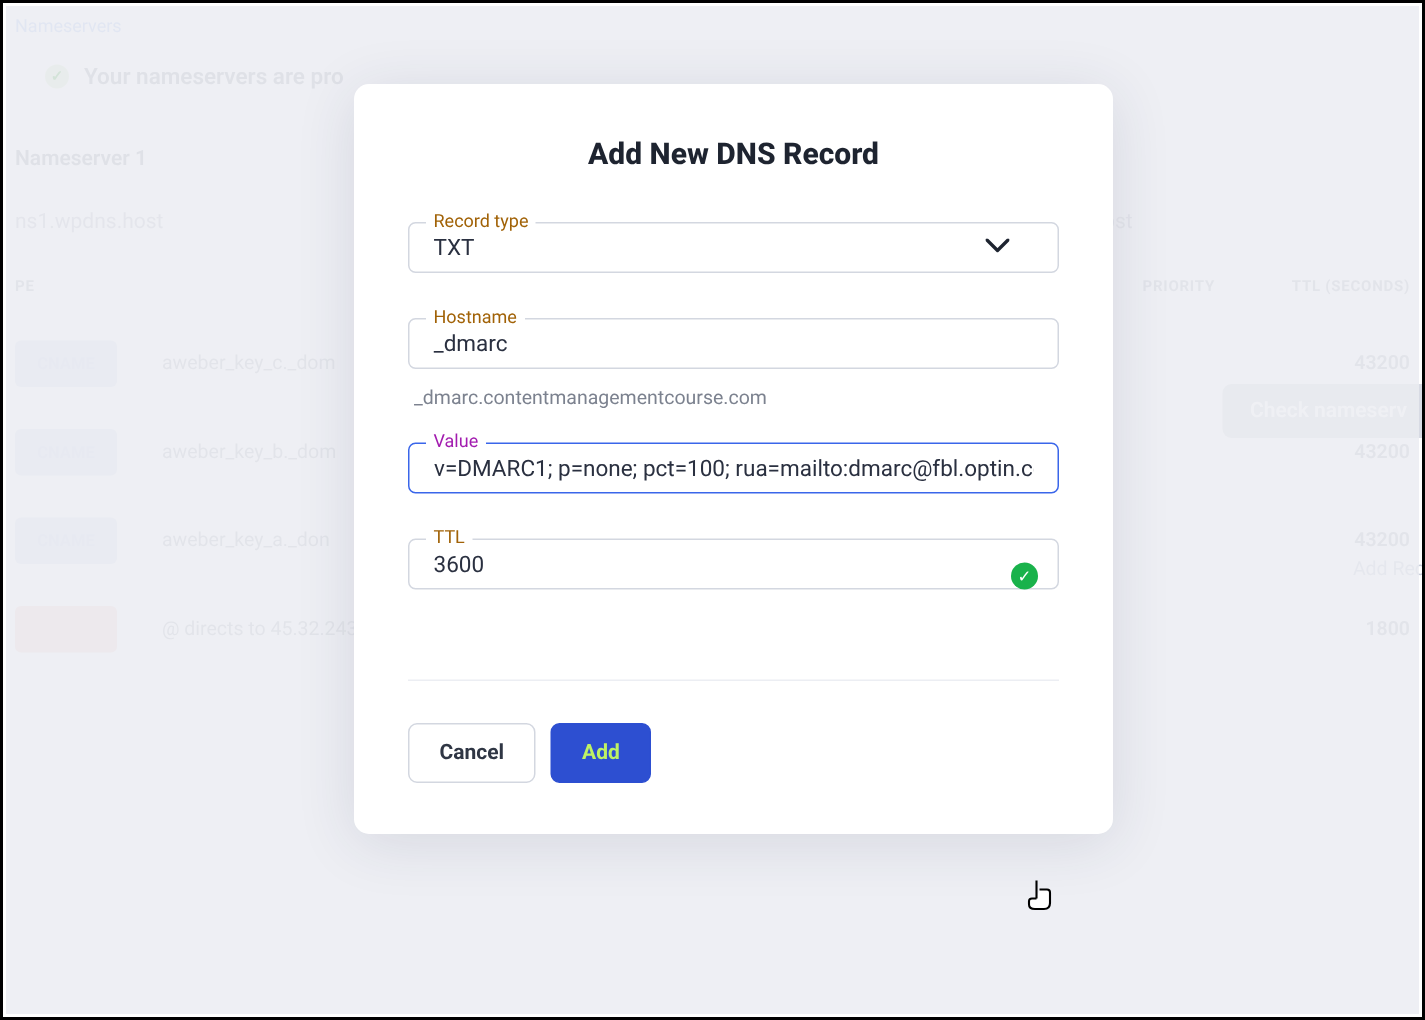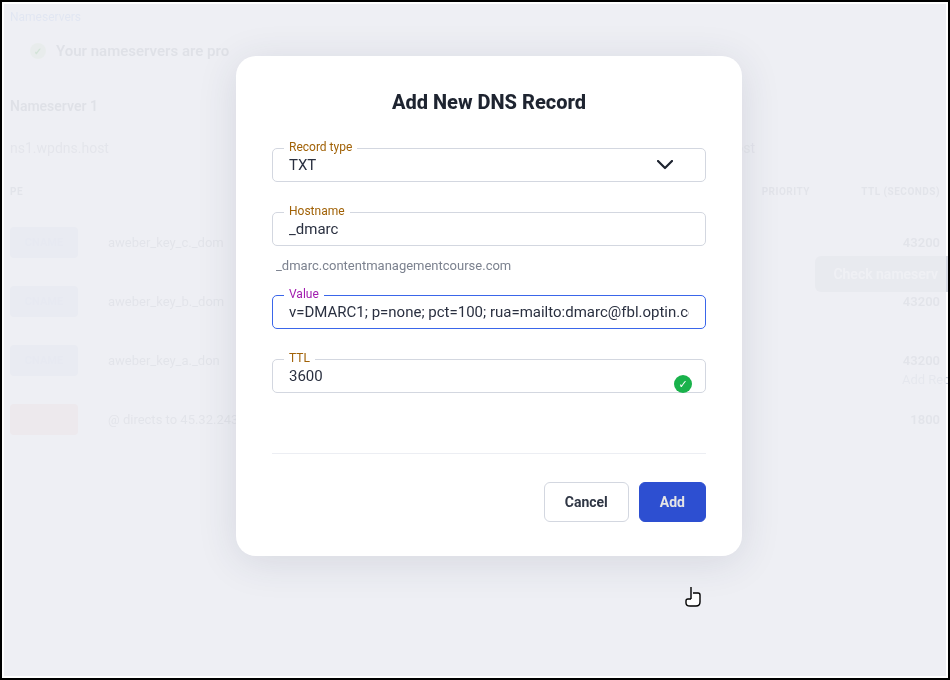--- a/index.html
+++ b/index.html
@@ -23,35 +23,35 @@
     .table-head .spacer{flex:1}
     .row{display:flex;align-items:center;gap:30px;padding:14px 6px;font-size:13px;color:#b8bcc7}
     .badge{background:#dce2f3;color:#cfd8ef;font-weight:700;font-size:11px;padding:9px 12px;border-radius:4px;width:68px;text-align:center}
     .badge.a{background:#f2d6d6;color:#f2d6d6}
     .row .host{flex:1}
     .row .ttl{width:90px;text-align:right;font-weight:600}
     .add-rec{position:absolute;right:-4px;top:368px;color:#c8cedb;font-weight:400;font-size:13px}
 
     
     .overlay{position:absolute;inset:2px;background:rgba(235,237,242,.82)}
-    .modal{position:absolute;left:234px;top:54px;width:506px;background:#fff;border-radius:20px;box-shadow:0 6px 40px rgba(40,50,80,.12);padding:34px 36px 34px 36px}
+    .modal{position:absolute;left:234px;top:54px;width:506px;background:#fff;border-radius:10px;box-shadow:0 6px 40px rgba(40,50,80,.12);padding:34px 36px 34px 36px}
     .modal h2{text-align:center;font-size:20px;font-weight:800;color:#1e2430;margin-bottom:34px}
     .field{position:relative;margin-bottom:30px}
     .field .lab{position:absolute;top:-8px;left:12px;background:#fff;padding:0 5px;font-size:12px;color:#a16207}
     .field.focus .lab{color:#a21caf}
     .inp{width:100%;height:34px;border:1px solid #d3d7e0;border-radius:5px;padding:0 16px;font-size:15px;color:#2a3040;outline:none}
     .field.focus .inp{border:1.5px solid #3a66ea}
     .sel{display:flex;align-items:center;justify-content:space-between}
     .chev{margin-right:16px;font-size:14px}
     .hint{font-size:13px;color:#7c828f;margin:-18px 0 22px 4px}
     .ttlfield{margin-bottom:60px}
     .tick{position:absolute;right:14px;top:16px;width:18px;height:18px;border-radius:50%;background:#19b24b;color:#fff;display:flex;align-items:center;justify-content:center;font-size:11px}
-    .actions{display:flex;justify-content:flex-end;gap:10px;border-top:1px solid #eceef3;padding-top:28px;margin-top:4px}
+    .actions{display:flex;gap:10px;border-top:1px solid #eceef3;padding-top:28px;margin-top:4px}
     .btn{height:40px;padding:0 20px;border-radius:6px;font-weight:700;font-size:14px;cursor:pointer;border:1px solid #d3d7e0;background:#fff;color:#2f3644}
-    .btn.primary{background:#2d4fd1;border-color:#2d4fd1;color:#e5e5e5}
+    .btn.primary{background:#2d4fd1;border-color:#2d4fd1;color:#bef264}
     .cursor{position:absolute;right:244px;top:583px;font-size:18px;color:#000}
   </style>
 </head>
 <body>
 
 <div class="bg">
   <div class="crumb">Nameservers</div>
   <div class="ns-banner">
     <span class="ns-check">✓</span>
     <span>Your nameservers are pro</span>

